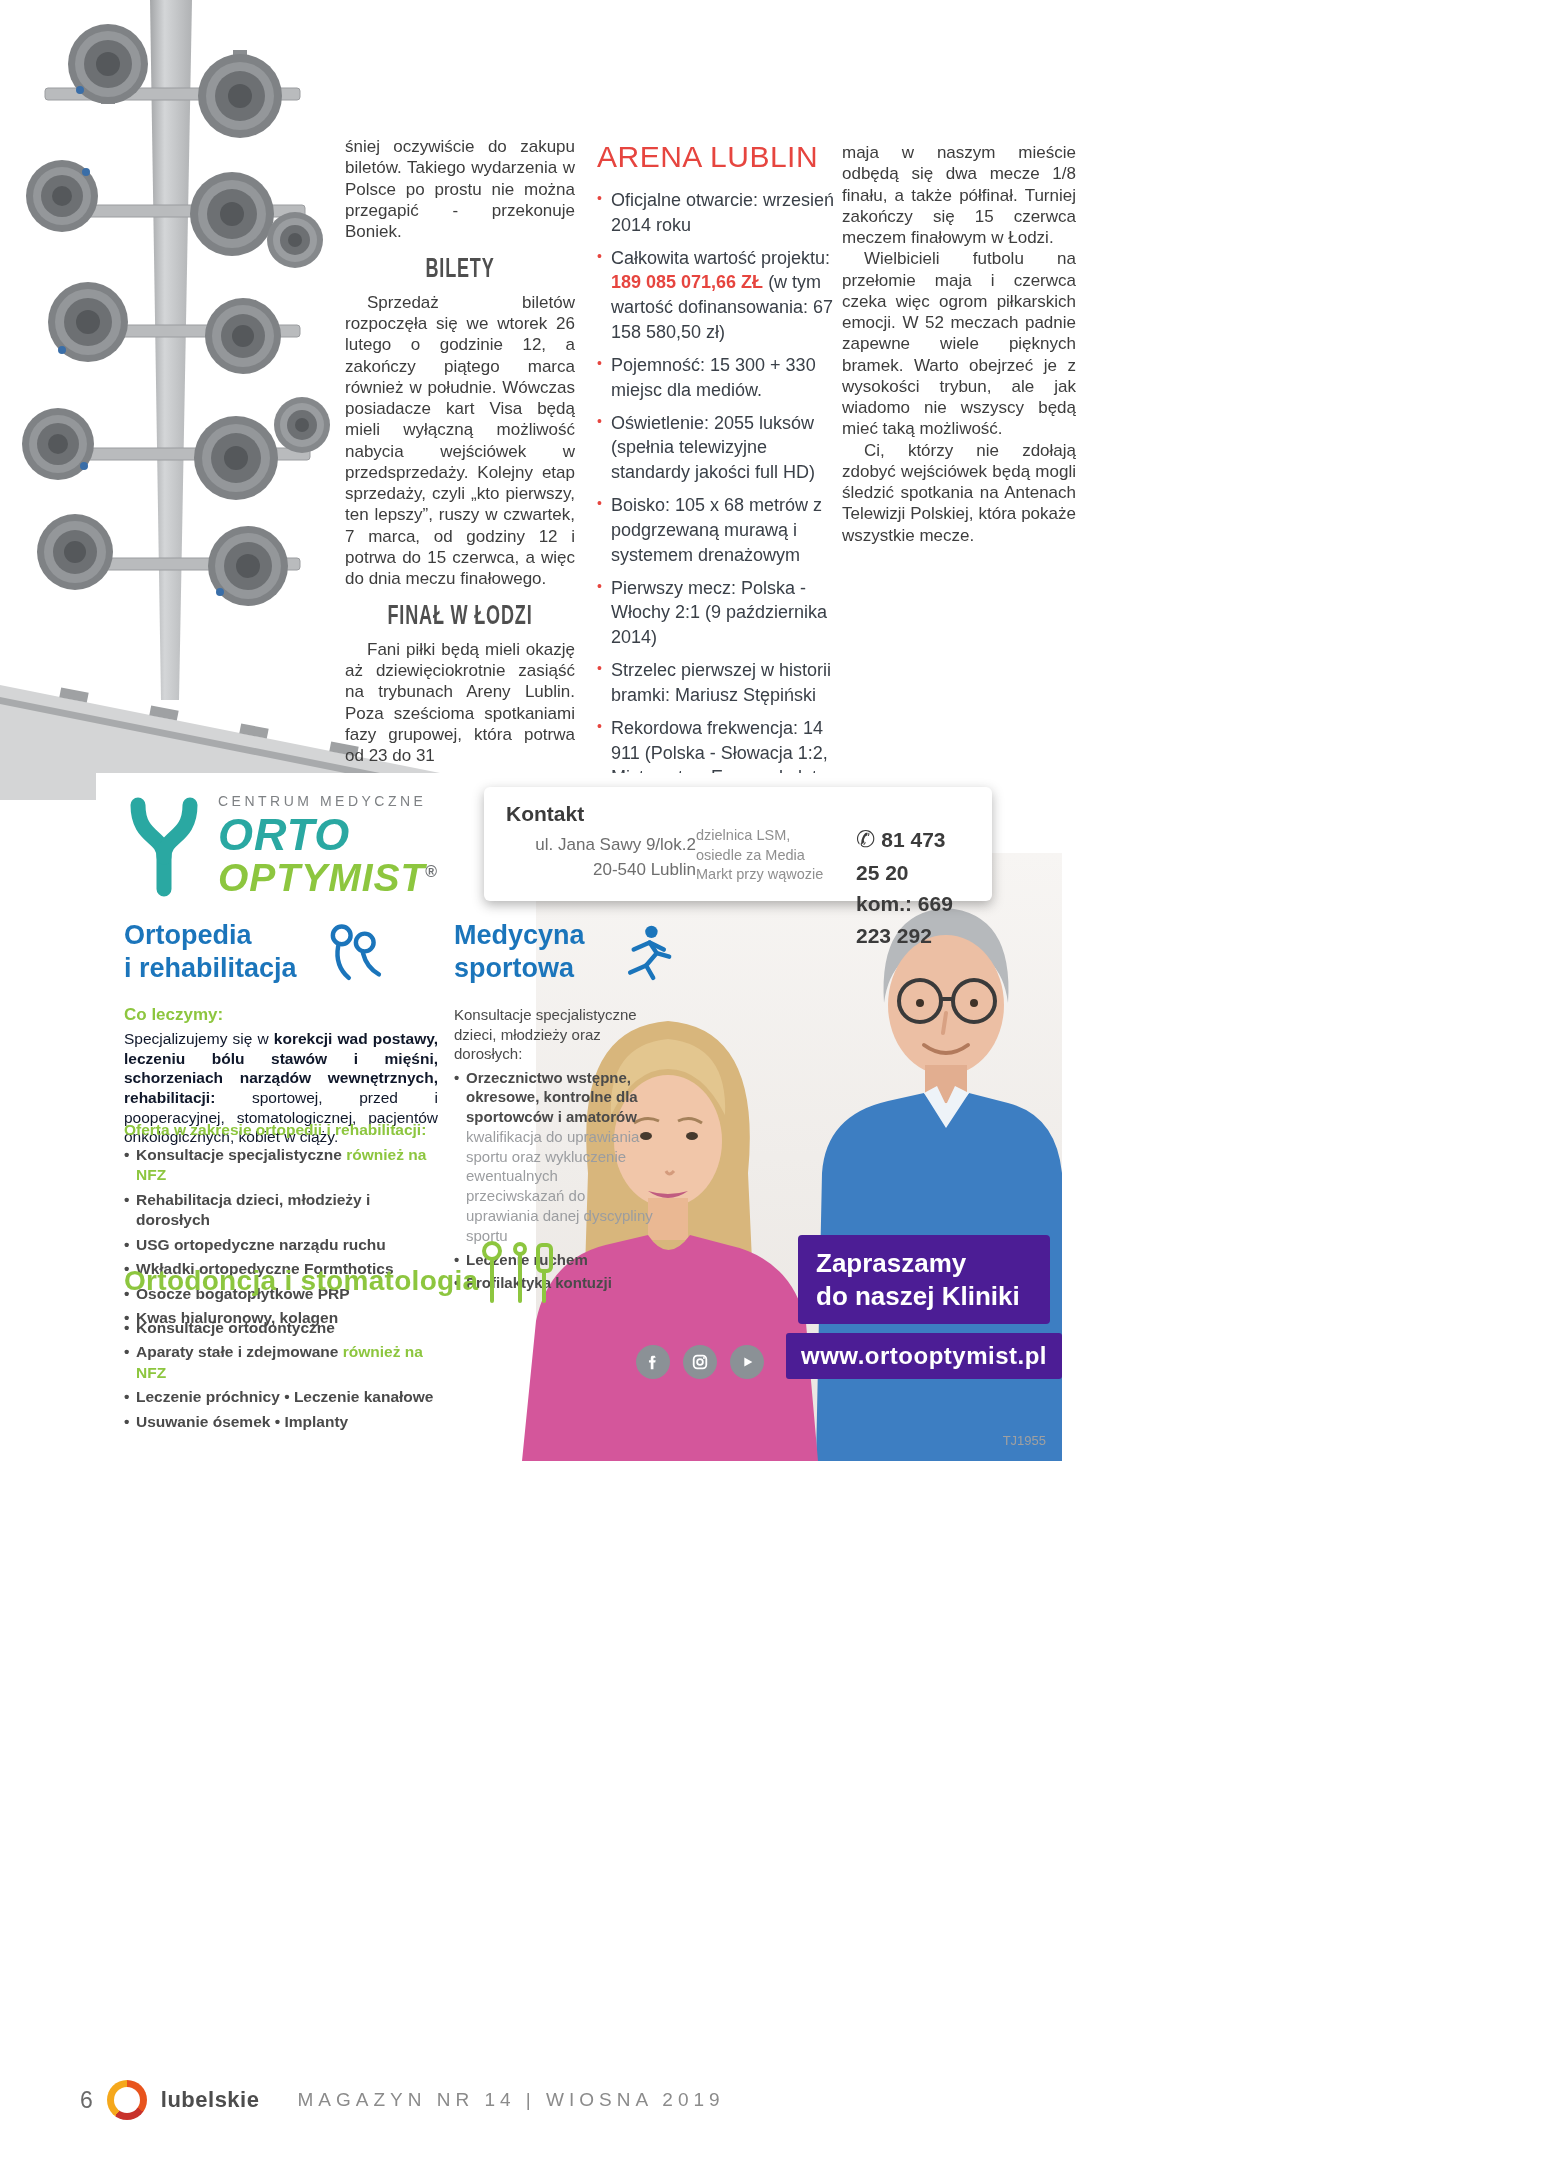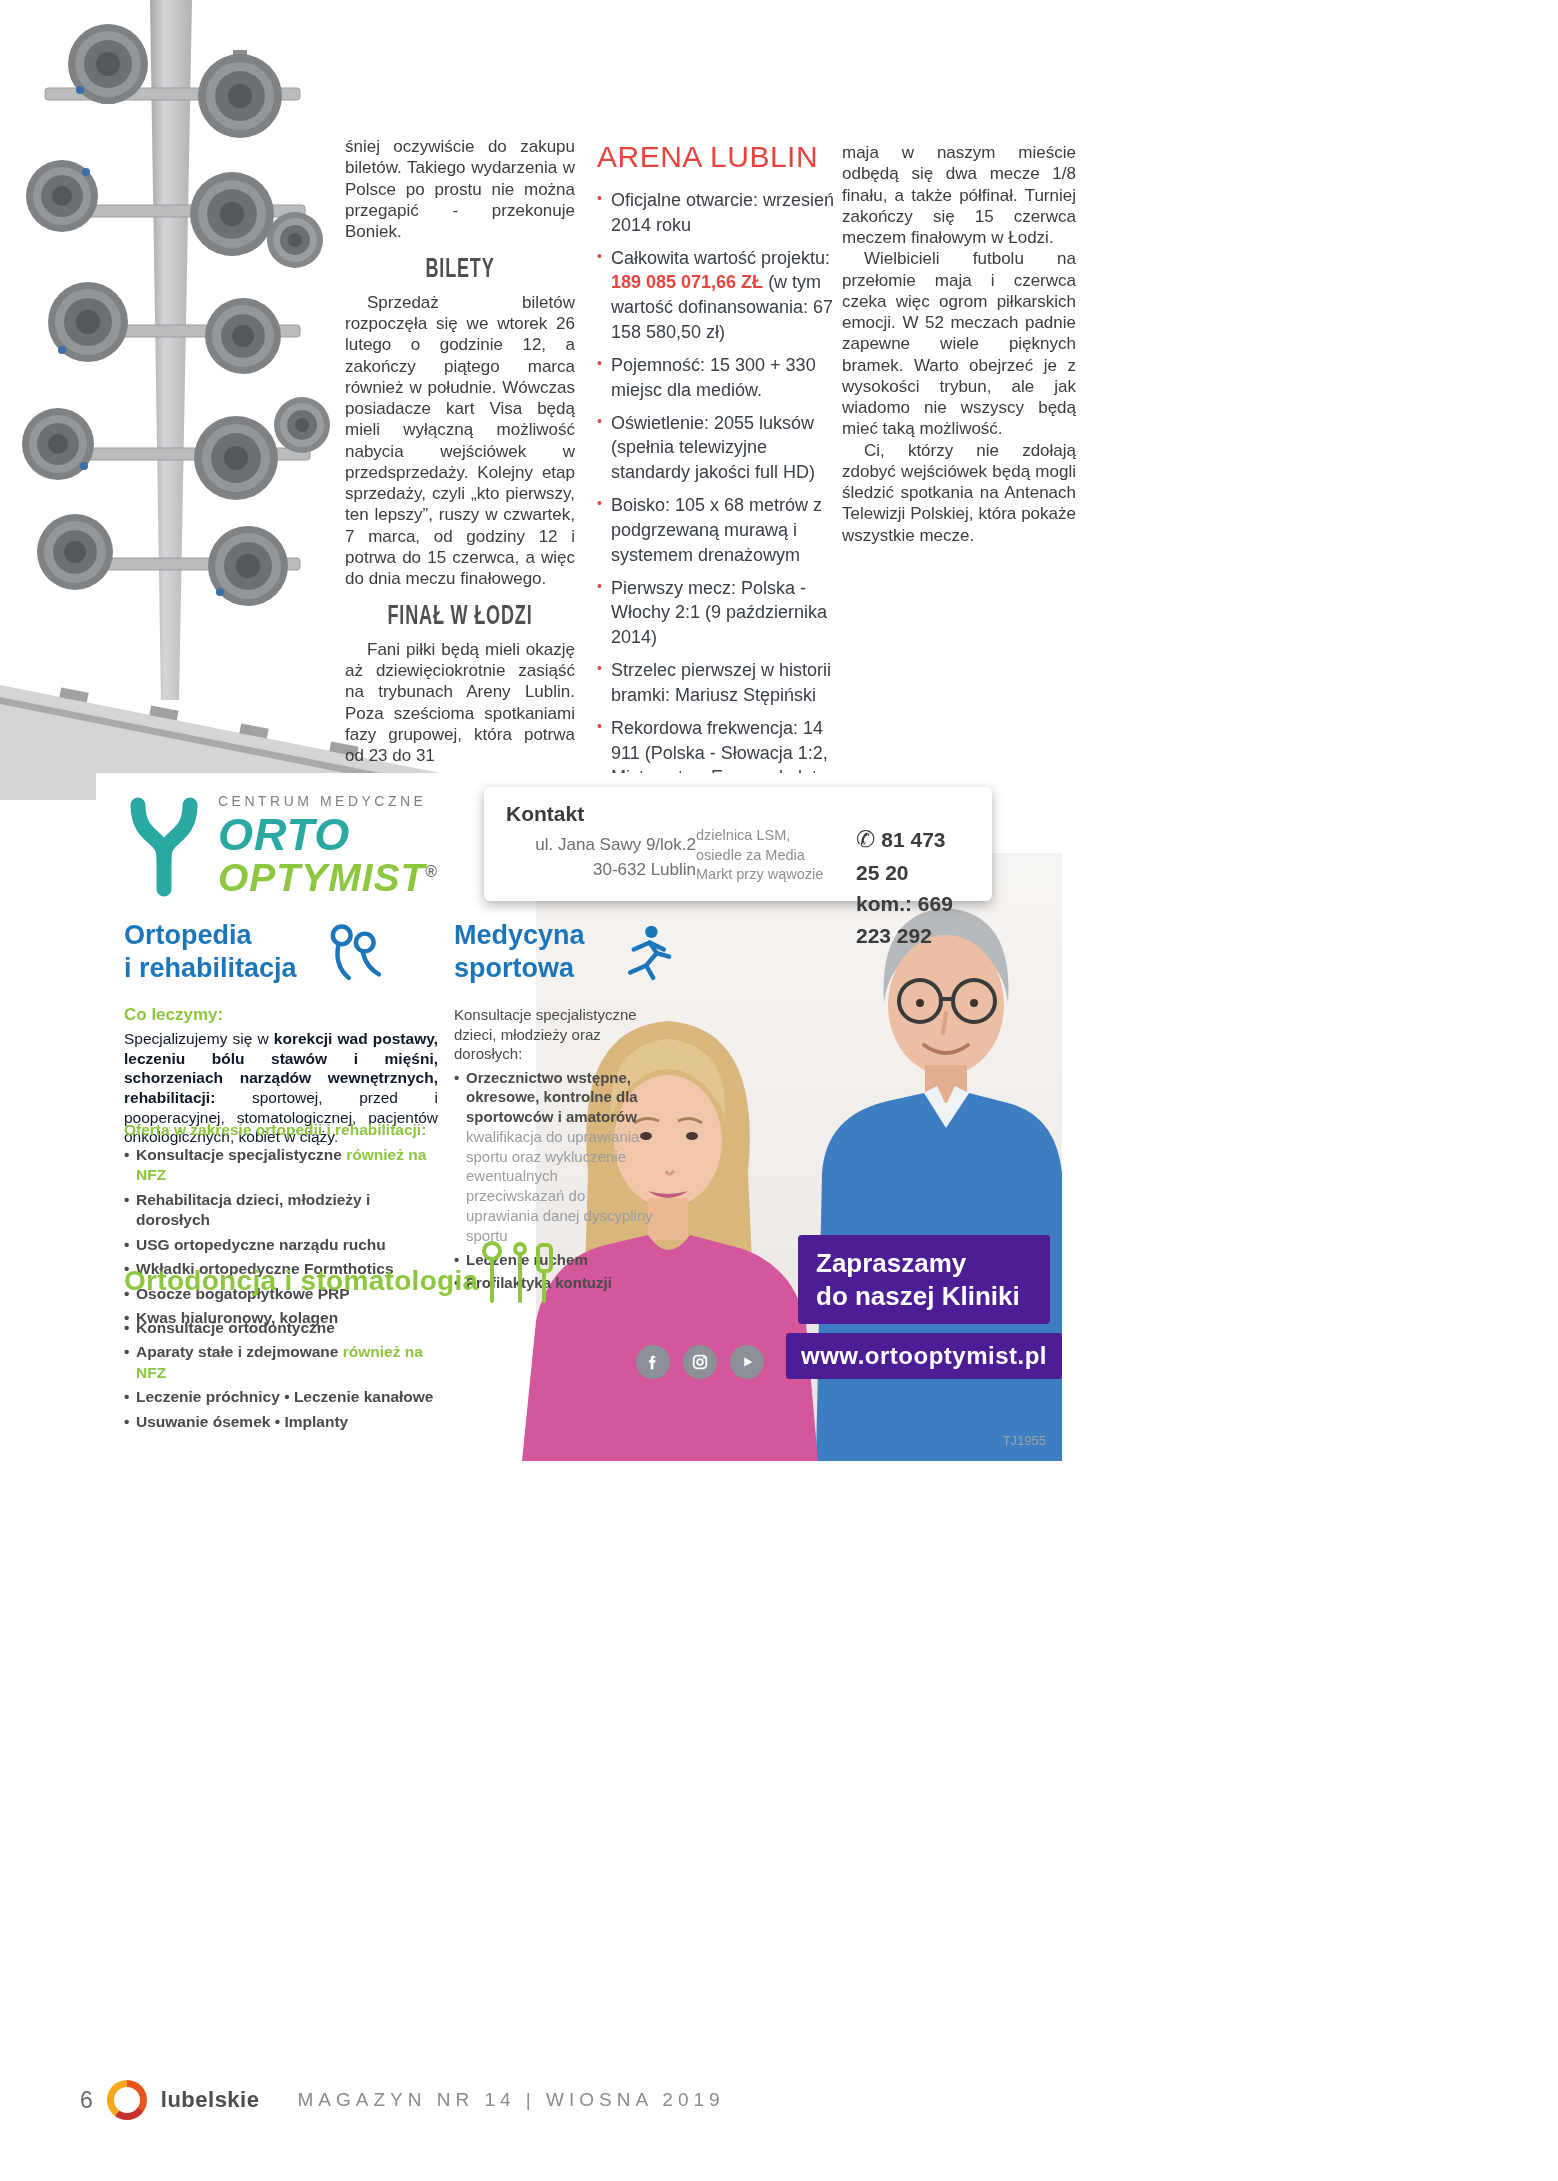--- a/index.html
+++ b/index.html
@@ -271,21 +271,21 @@
         <div class="ad-name1">ORTO</div>
         <div class="ad-name2"><span>OPTYMIST</span><sup>®</sup></div>
       </div>
     </div>
 
     <div class="abs kontakt-card" style="left:388px;top:14px;width:508px;height:114px;">
       <div style="width:190px;">
         <div class="kc-title">Kontakt</div>
         <div class="kc-addr">
           <div>ul. Jana Sawy 9/lok.2</div>
-          <div>30-632 Lublin</div>
+          <div>20-540 Lublin</div>
         </div>
       </div>
       <div class="kc-district" style="width:160px;">dzielnica LSM,
 osiedle za Media
 Markt przy wąwozie</div>
       <div class="kc-phones" style="flex:1;">
         <div class="kc-phone"><span class="phone-glyph">✆</span><span>81 473 25 20</span></div>
         <div class="kc-phone">kom.: 669 223 292</div>
       </div>
     </div>

